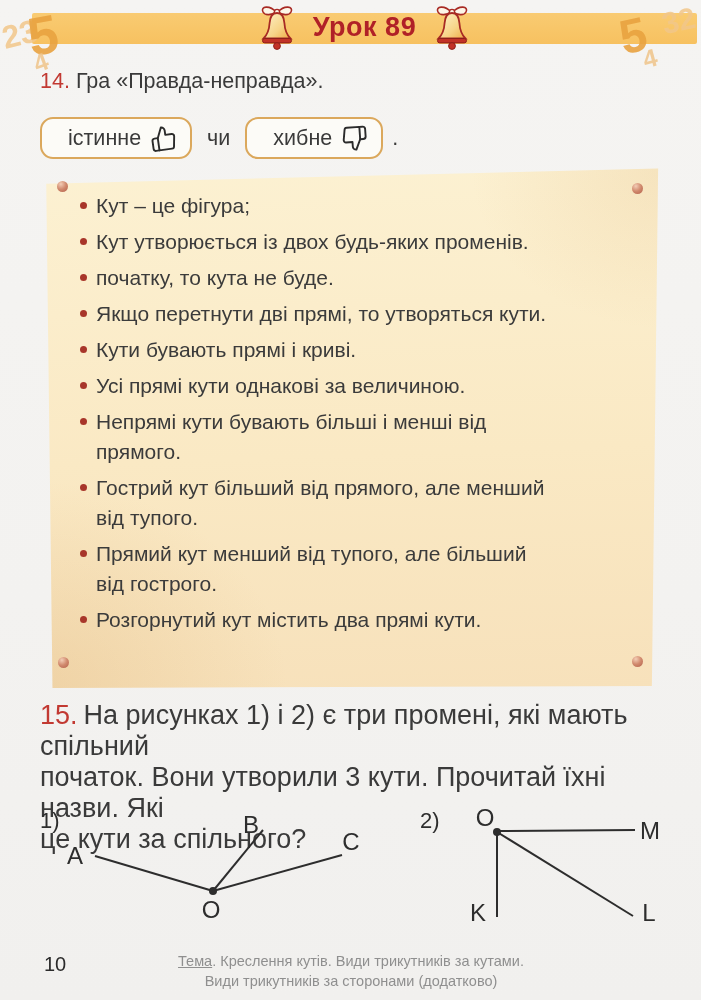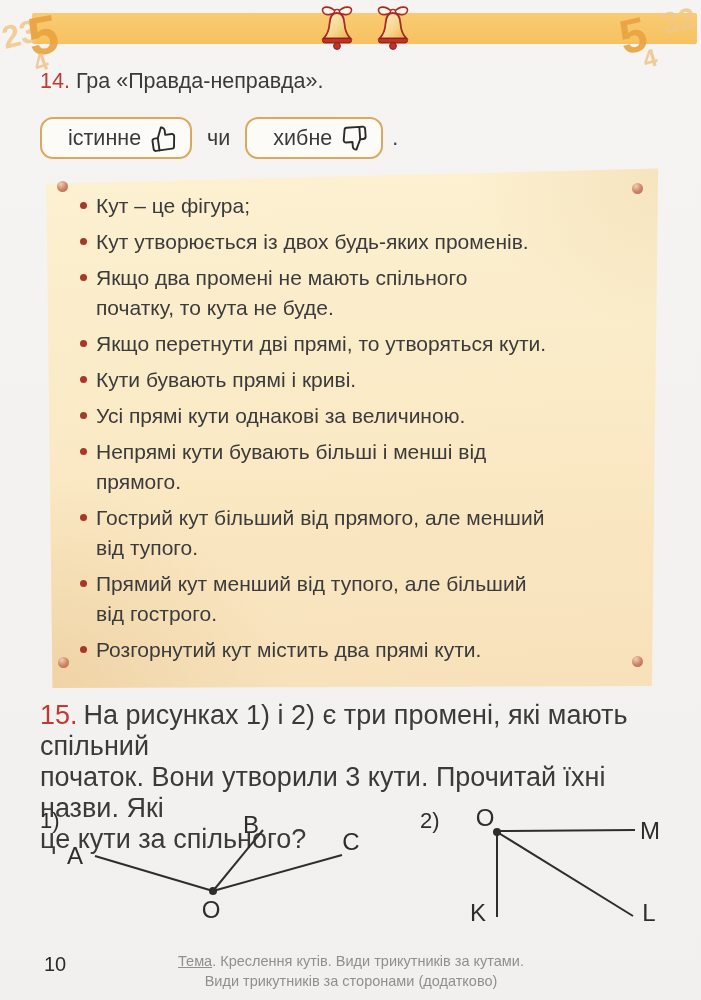--- a/index.html
+++ b/index.html
@@ -144,20 +144,21 @@
               <stop offset="1" stop-color="#eeab45"></stop>
           </linearGradient>
         </defs>
         <path d="M19 8 C13 1 3 2 6 8 C8 12 15 11 19 8 Z" fill="#fdf6e8" stroke="#a82a24" stroke-width="1.6"></path>
         <path d="M21 8 C27 1 37 2 34 8 C32 12 25 11 21 8 Z" fill="#fdf6e8" stroke="#a82a24" stroke-width="1.6"></path>
         <circle cx="20" cy="8" r="2.6" fill="#fdf6e8" stroke="#a82a24" stroke-width="1.4"></circle>
         <path d="M20 9 C15 9 13 14 12.6 19 C12.2 26 9.5 31.5 6.5 34.5 L33.5 34.5 C30.5 31.5 27.8 26 27.4 19 C27 14 25 9 20 9 Z" fill="url(#bellgrad1)" stroke="#a82a24" stroke-width="1.8"></path>
         <rect x="5.5" y="34.5" width="29" height="4.4" rx="2.2" fill="#c23227" stroke="#8e1f1a" stroke-width="1"></rect>
         <circle cx="20" cy="42" r="3.4" fill="#c23227" stroke="#8e1f1a" stroke-width="1"></circle>
       </svg>
+      <span class="lesson-title">Урок 89</span>
       <svg class="bell" viewBox="0 0 40 50">
         <defs>
           <linearGradient id="bellgrad2" x1="0" y1="0" x2="1" y2="1">
             <stop offset="0" stop-color="#fdf2cc"></stop>
               <stop offset="0.6" stop-color="#f7d488"></stop>
               <stop offset="1" stop-color="#eeab45"></stop>
           </linearGradient>
         </defs>
         <path d="M19 8 C13 1 3 2 6 8 C8 12 15 11 19 8 Z" fill="#fdf6e8" stroke="#a82a24" stroke-width="1.6"></path>
         <path d="M21 8 C27 1 37 2 34 8 C32 12 25 11 21 8 Z" fill="#fdf6e8" stroke="#a82a24" stroke-width="1.6"></path>
@@ -201,21 +202,20 @@
   <div class="pin pin-br"></div>
 
   <ul class="statements">
     <li>
         <span>Кут – це фігура;</span>
       </li>
     <li>
         <span>Кут утворюється із двох будь-яких променів.</span>
       </li>
     <li>
-        <span>Якщо два промені не мають спільного</span>
         <span>початку, то кута не буде.</span>
       </li>
     <li>
         <span>Якщо перетнути дві прямі, то утворяться кути.</span>
       </li>
     <li>
         <span>Кути бувають прямі і криві.</span>
       </li>
     <li>
         <span>Усі прямі кути однакові за величиною.</span>

